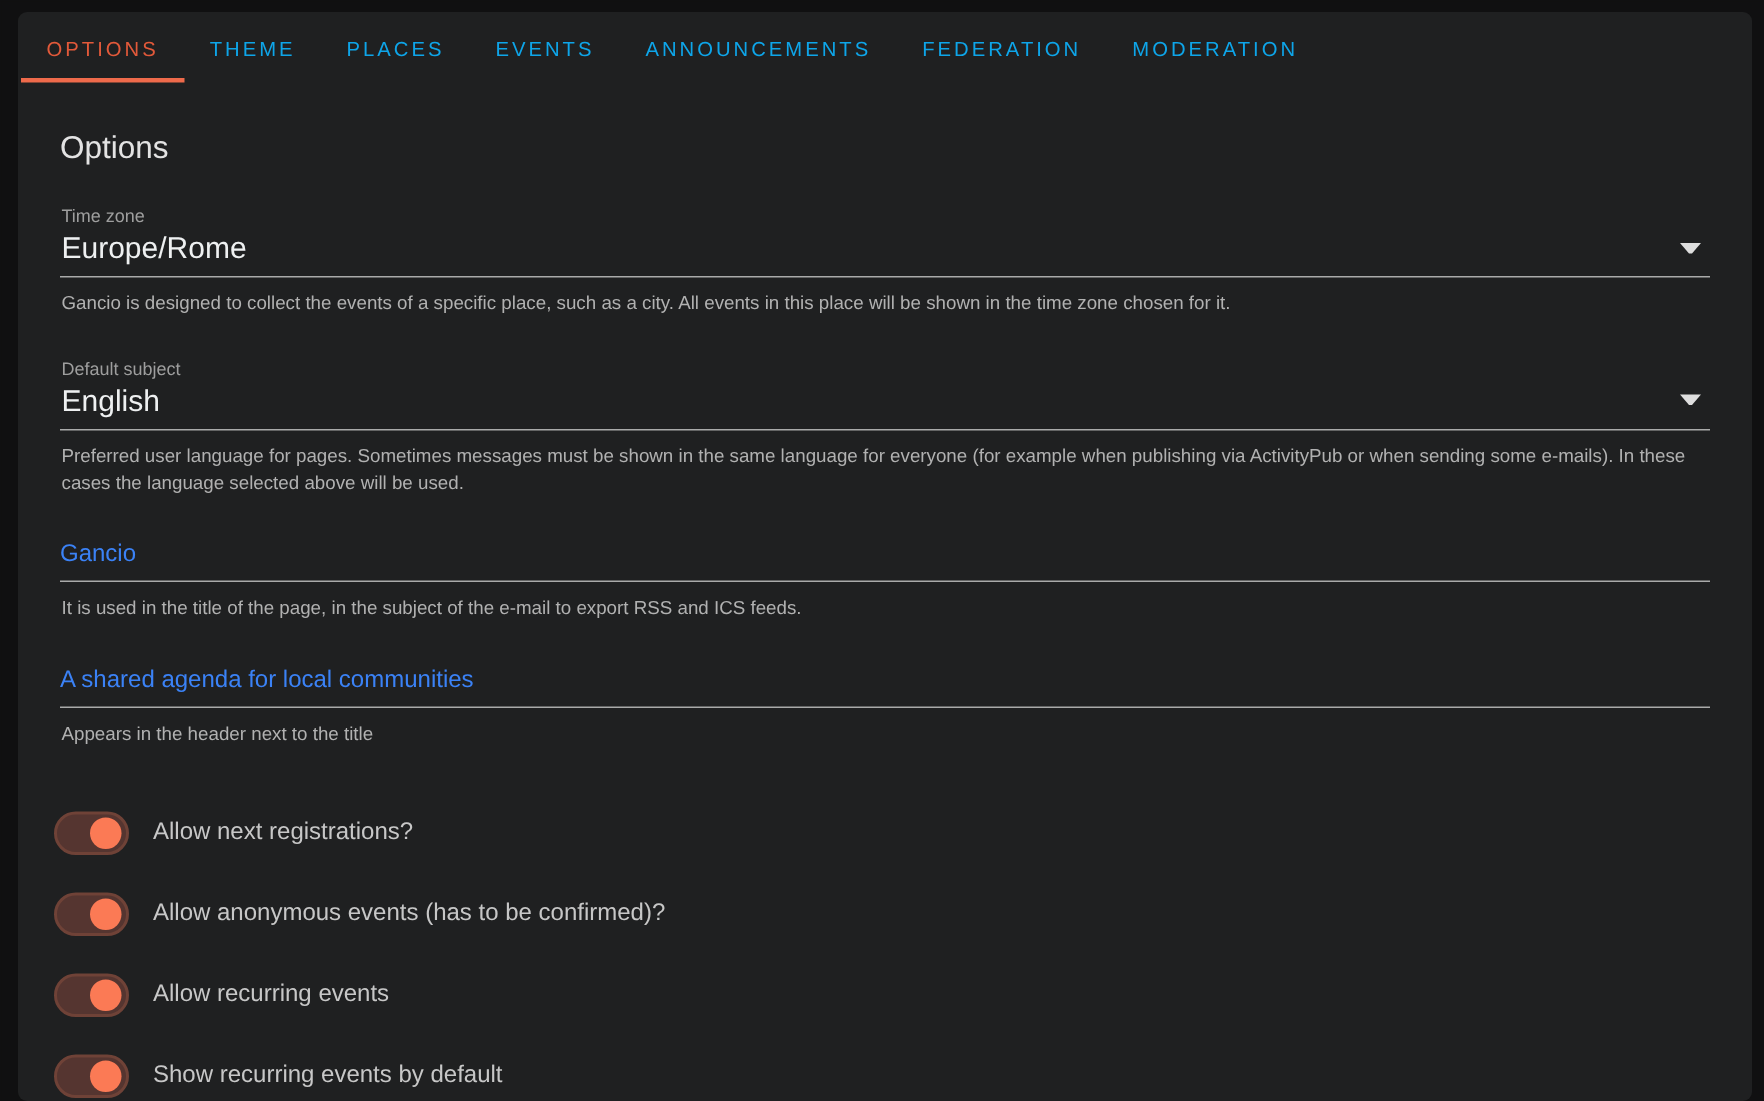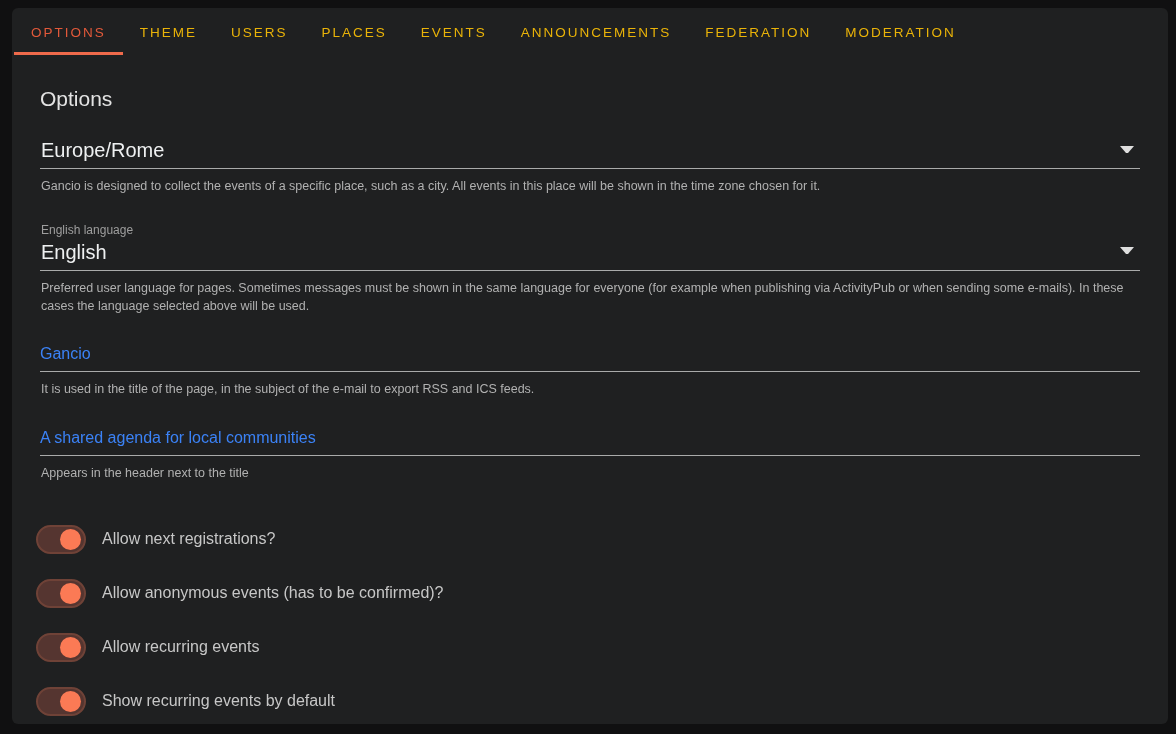--- a/index.html
+++ b/index.html
@@ -23,21 +23,21 @@
     align-items: stretch;
     height: 47px;
   }
   .tab {
     position: relative;
     display: flex;
     align-items: center;
     padding: 0 17px;
     font-size: 13.5px;
     letter-spacing: 2px;
-    color: #eab308;
+    color: #0ea5e9;
     text-transform: uppercase;
     cursor: pointer;
     user-select: none;
   }
   .tab[data-active="true"] { color: #e2593a; }
   .tab[data-active="true"]::after {
     content: "";
     position: absolute;
     left: 0; right: 0; bottom: 0;
     height: 3px;
@@ -131,42 +131,42 @@
   }
 </style>
 </head>
 <body>
 
 <div class="card">
 
   <div class="tabbar">
     <div class="tab" data-active="true">Options</div>
     <div class="tab" data-active="false">Theme</div>
-    <div class="tab" data-active="false">Users</div>
     <div class="tab" data-active="false">Places</div>
     <div class="tab" data-active="false">Events</div>
     <div class="tab" data-active="false">Announcements</div>
     <div class="tab" data-active="false">Federation</div>
     <div class="tab" data-active="false">Moderation</div>
   </div>
 
   <div class="content">
 
     <h1 class="page-title">Options</h1>
 
     <div class="field">
+      <div class="field-label">Time zone</div>
       <div class="field-control">
         <div class="field-value">Europe/Rome</div>
         <div class="caret"></div>
       </div>
       <div class="hint">Gancio is designed to collect the events of a specific place, such as a city. All events in this place will be shown in the time zone chosen for it.</div>
     </div>
 
     <div class="field">
-      <div class="field-label">English language</div>
+      <div class="field-label">Default subject</div>
       <div class="field-control">
         <div class="field-value">English</div>
         <div class="caret"></div>
       </div>
       <div class="hint">Preferred user language for pages. Sometimes messages must be shown in the same language for everyone (for example when publishing via ActivityPub or when sending some e-mails). In these cases the language selected above will be used.</div>
     </div>
 
     <div class="field">
       <div class="field-control">
         <input class="field-input" type="text" value="Gancio" style="">

